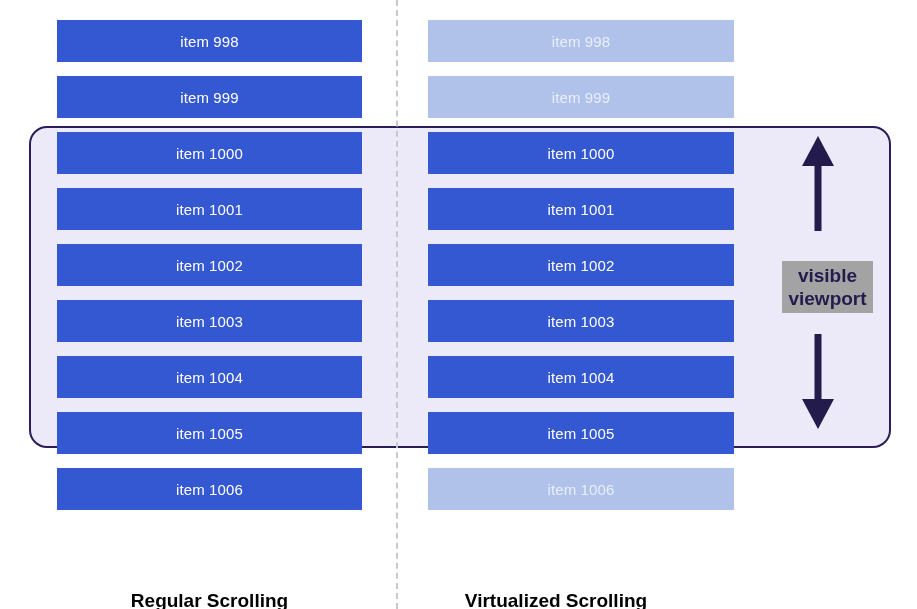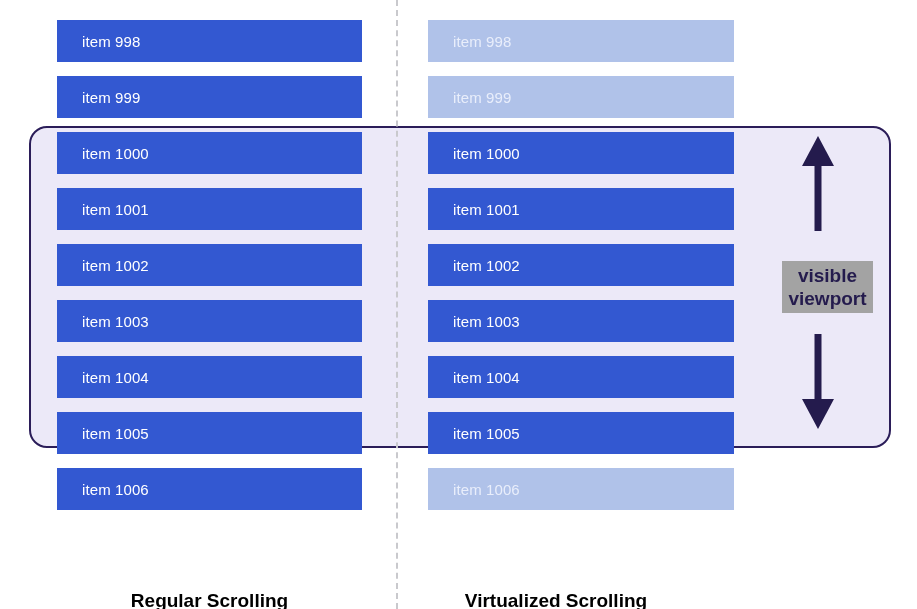--- a/index.html
+++ b/index.html
@@ -55,26 +55,25 @@
   .column.right { left: 428px; width: 306px; }
 
   .item-bar {
     position: absolute;
     left: 0;
     width: 100%;
     height: 42px;
     box-sizing: border-box;
     display: flex;
     align-items: center;
-    justify-content: flex-start;
+    justify-content: center;
     font-size: 15px;
     letter-spacing: 0.1px;
     color: #ffffff;
     background: #3358d1;
-    padding-left: 25px;
   }
   .item-bar.faded {
     background: #b0c2e9;
     color: #e9eefb;
   }
 
   
   .vp-annotation {
     position: absolute;
     left: 760px;

